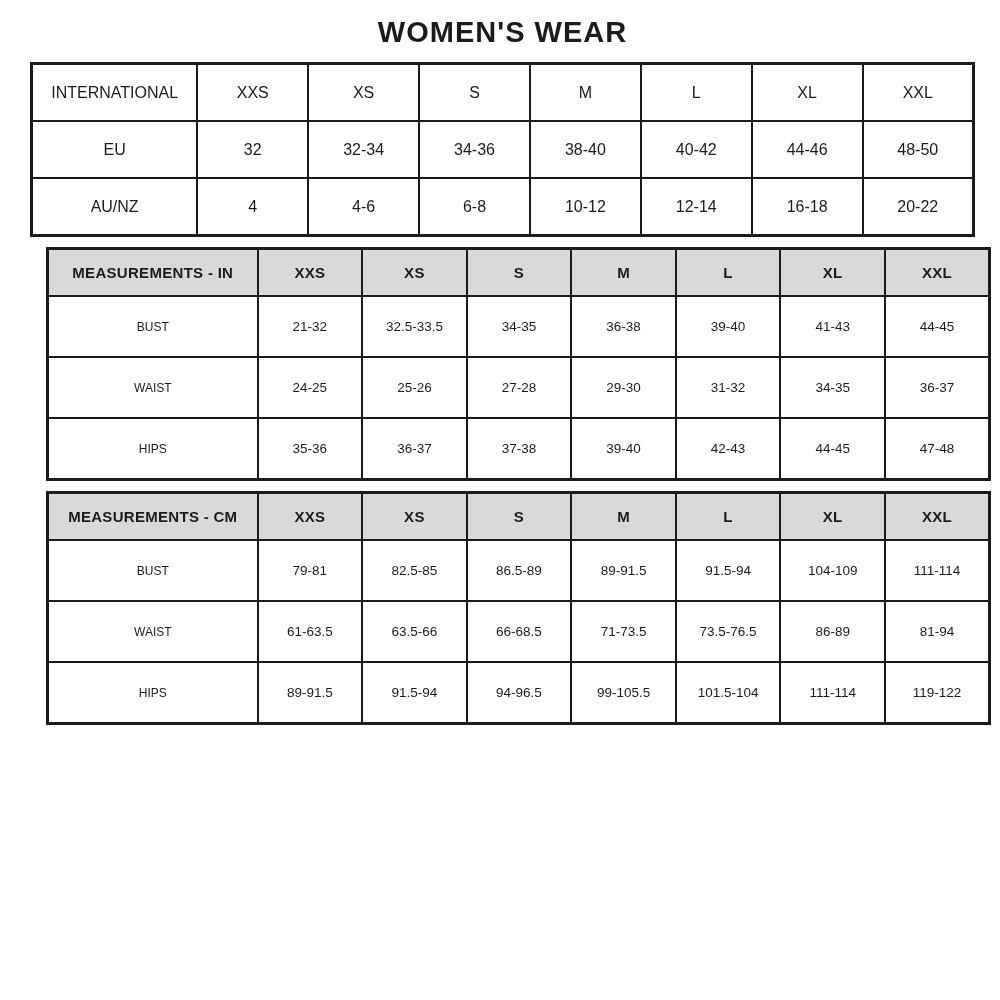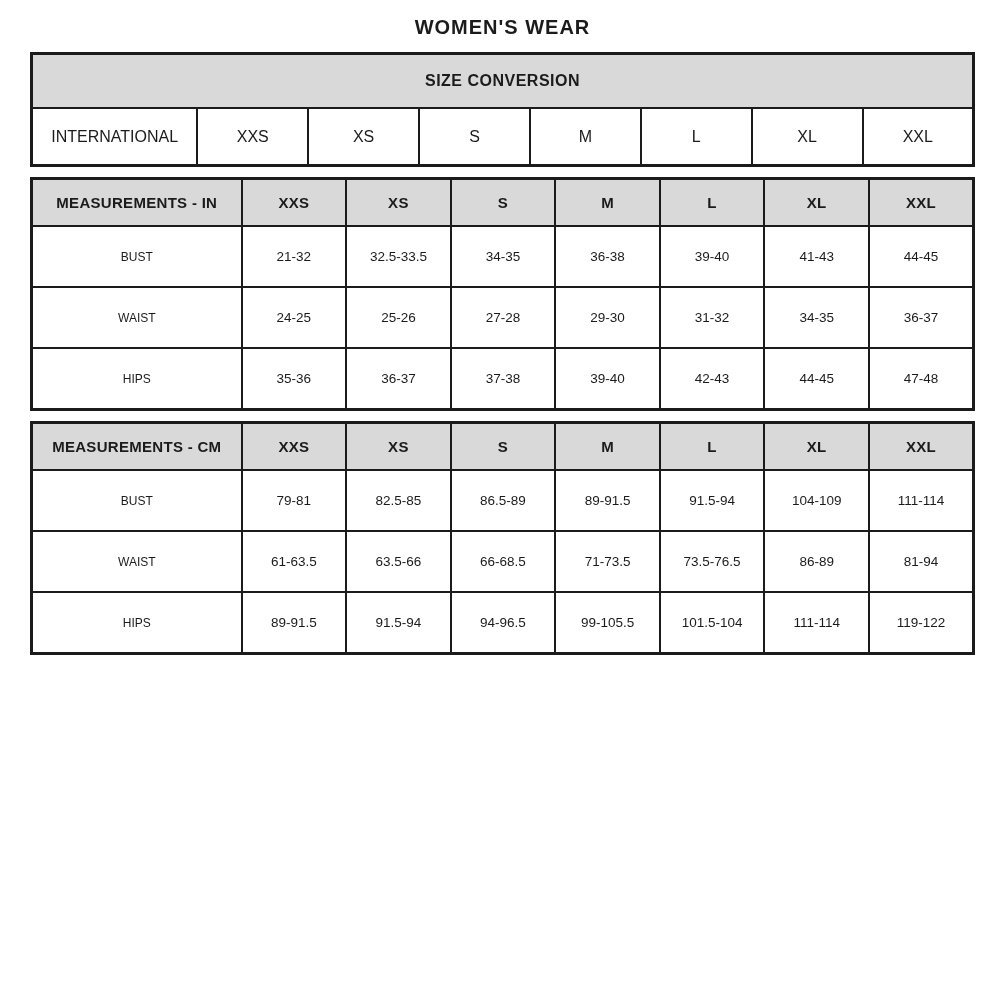--- a/index.html
+++ b/index.html
@@ -10,21 +10,21 @@
     font-family: "Liberation Sans", sans-serif;
     color: #1b1b1b;
     -webkit-font-smoothing: antialiased;
   }
   .page {
     width: 945px;
     margin-left: 30px;
   }
   .page-title {
     text-align: center;
-    font-size: 20px;
+    font-size: 29px;
     font-weight: bold;
     letter-spacing: 1px;
     margin: 0;
     padding: 16px 0 13px 0;
   }
   table {
     width: 100%;
     table-layout: fixed;
     border-collapse: collapse;
     border: 3px solid #1b1b1b;
@@ -40,21 +40,21 @@
   
   .t-size td { height: 55px; font-size: 16px; }
   .t-size tr.banner td {
     background: #d9d9d9;
     font-weight: bold;
     font-size: 16px;
     letter-spacing: 0.5px;
     height: 52px;
   }
   
-  .t-meas { margin-top: 10px; }
+  .t-meas { margin-top: 10px; margin-left: 16px; }
   .t-meas tr.hdr td {
     background: #d9d9d9;
     font-weight: bold;
     font-size: 15px;
     height: 45px;
     letter-spacing: 0.3px;
   }
   .t-meas td { height: 59px; font-size: 13.5px; }
   .t-meas td.row-label { font-size: 12px; }
 </style>
@@ -70,32 +70,49 @@
       <col style="width:17.6%">
       <col>
         <col>
         <col>
         <col>
         <col>
         <col>
         <col>
     </colgroup>
     <tbody>
-      <tr class="banner">
-        <td colspan="8">SIZE CONVERSION</td>
-      </tr>
       <tr>
         <td class="row-label">INTERNATIONAL</td>
         <td>XXS</td>
         <td>XS</td>
         <td>S</td>
         <td>M</td>
         <td>L</td>
         <td>XL</td>
         <td>XXL</td>
+      </tr>
+      <tr>
+        <td class="row-label">EU</td>
+        <td>32</td>
+        <td>32-34</td>
+        <td>34-36</td>
+        <td>38-40</td>
+        <td>40-42</td>
+        <td>44-46</td>
+        <td>48-50</td>
+      </tr>
+      <tr>
+        <td class="row-label">AU/NZ</td>
+        <td>4</td>
+        <td>4-6</td>
+        <td>6-8</td>
+        <td>10-12</td>
+        <td>12-14</td>
+        <td>16-18</td>
+        <td>20-22</td>
       </tr>
     </tbody>
   </table>
 
   <table class="t-meas">
     <colgroup>
       <col style="width:22.3%">
       <col>
         <col>
         <col>

